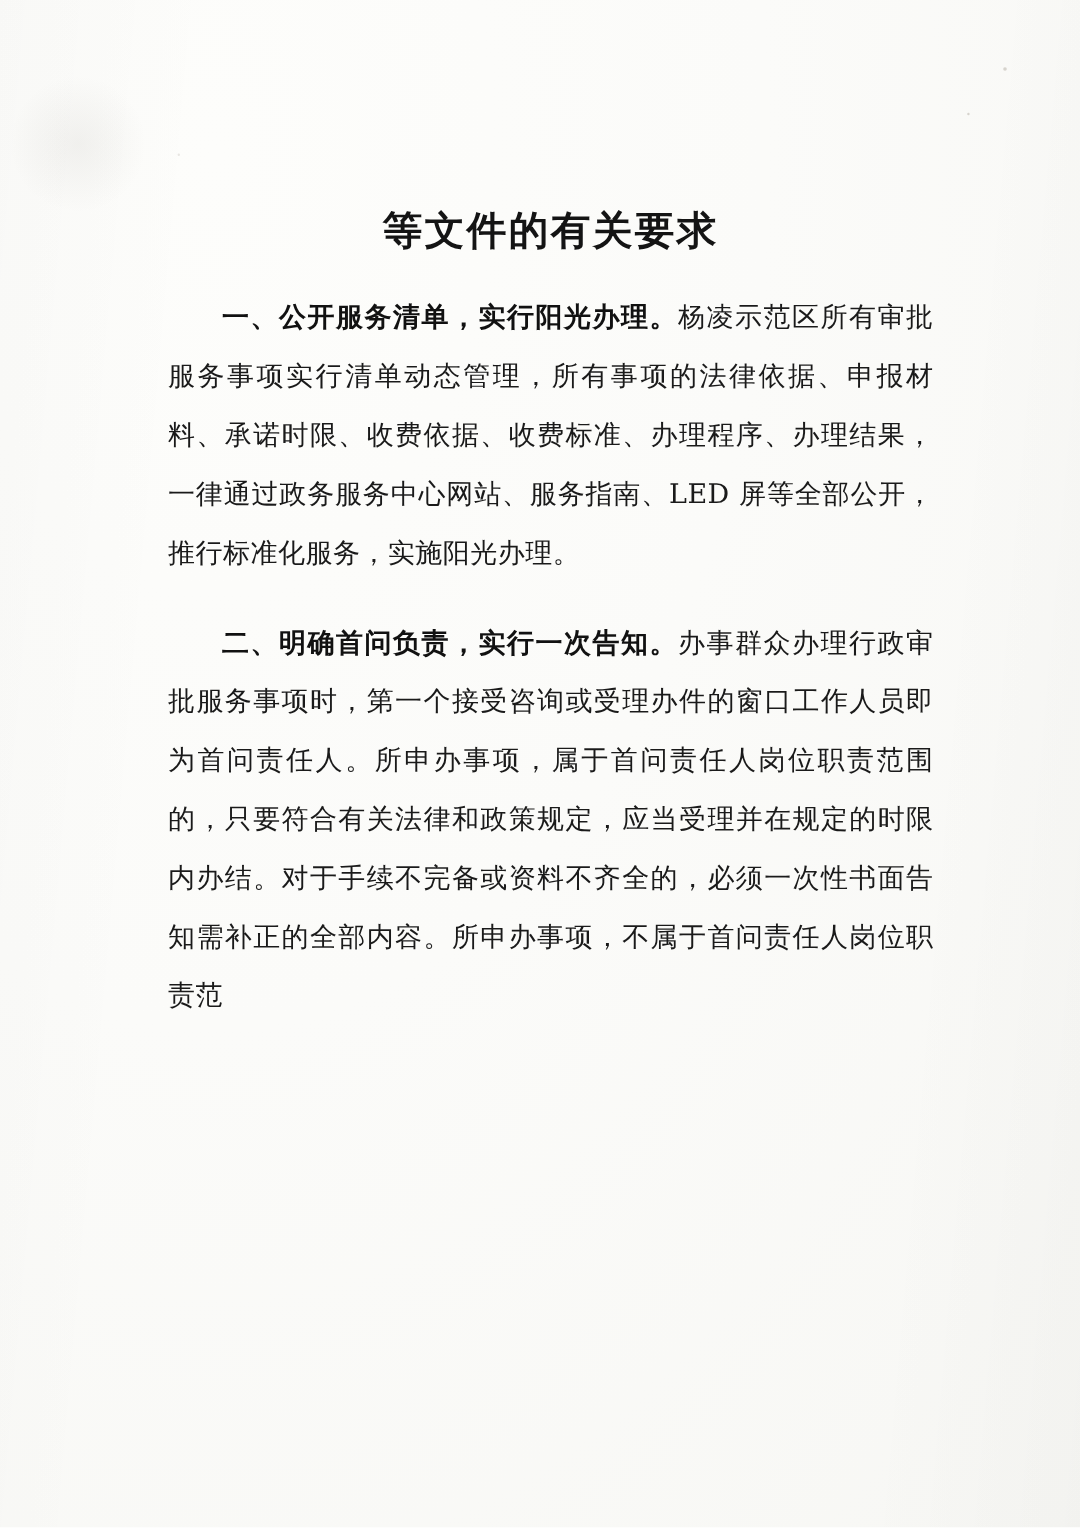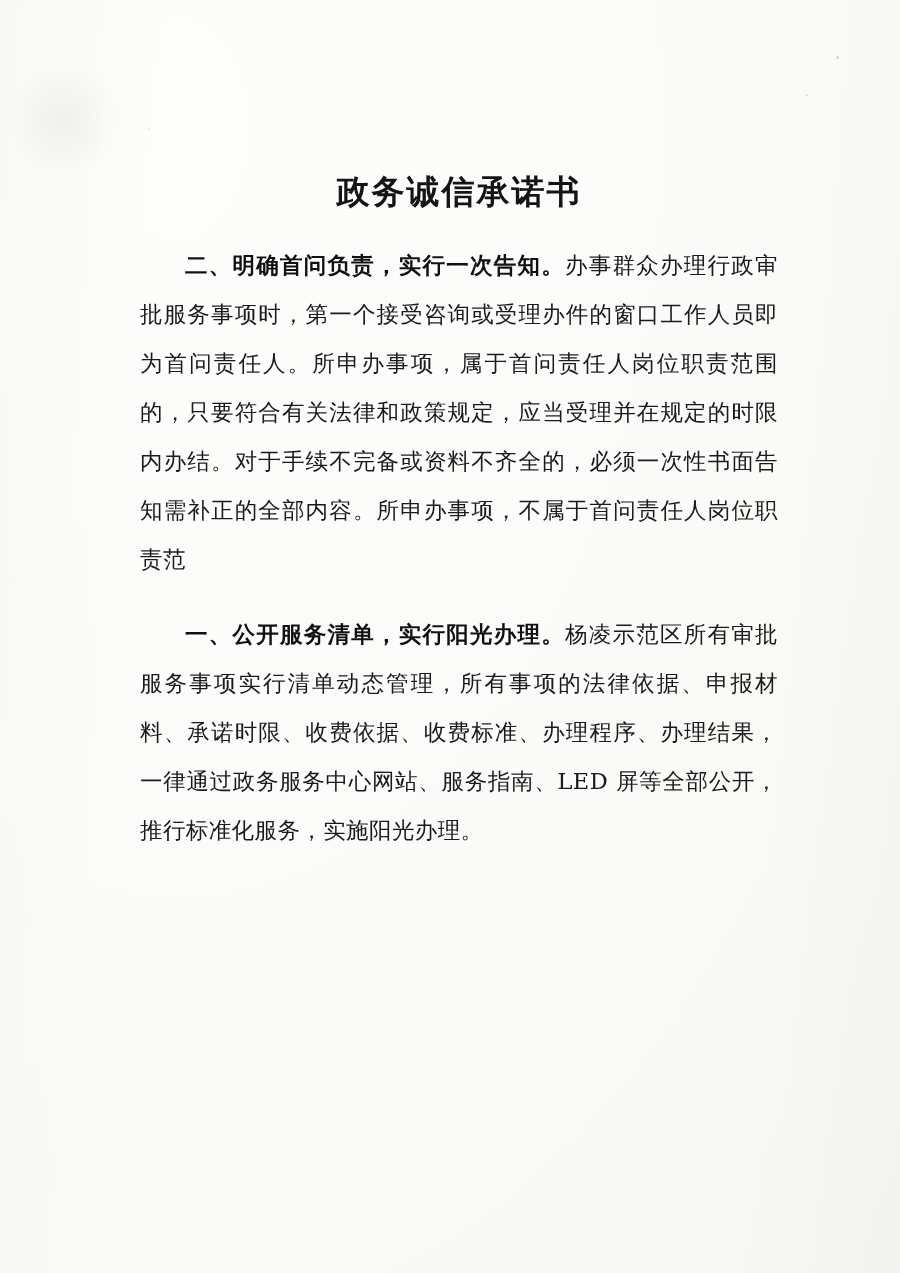--- a/index.html
+++ b/index.html
@@ -83,20 +83,20 @@
 <body>
 
 <div class="page">
   <div class="scan-noise"></div>
   <div class="fade-top-left"></div>
   <div class="speck" style="left:836px; top:56px; width:3px; height:3px;"></div>
   <div class="speck" style="left:806px; top:94px; width:2px; height:2px;"></div>
   <div class="speck" style="left:148px; top:128px; width:2px; height:2px; opacity:.3;"></div>
 
   <div class="content">
-    <h1 class="doc-title">政务诚信承诺书</h1>
+    <h1 class="doc-title">等文件的有关要求</h1>
 
 
+    <p class="para p-body"><span class="lead">一、公开服务清单，实行阳光办理。</span><span>杨凌示范区所有审批服务事项实行清单动态管理，所有事项的法律依据、申报材料、承诺时限、收费依据、收费标准、办理程序、办理结果，一律通过政务服务中心网站、服务指南、LED 屏等全部公开，推行标准化服务，实施阳光办理。</span></p>
+
     <p class="para p-body"><span class="lead">二、明确首问负责，实行一次告知。</span><span>办事群众办理行政审批服务事项时，第一个接受咨询或受理办件的窗口工作人员即为首问责任人。所申办事项，属于首问责任人岗位职责范围的，只要符合有关法律和政策规定，应当受理并在规定的时限内办结。对于手续不完备或资料不齐全的，必须一次性书面告知需补正的全部内容。所申办事项，不属于首问责任人岗位职责范</span></p>
-
-    <p class="para p-body"><span class="lead">一、公开服务清单，实行阳光办理。</span><span>杨凌示范区所有审批服务事项实行清单动态管理，所有事项的法律依据、申报材料、承诺时限、收费依据、收费标准、办理程序、办理结果，一律通过政务服务中心网站、服务指南、LED 屏等全部公开，推行标准化服务，实施阳光办理。</span></p>
   </div>
 </div>
 
 </body></html>

